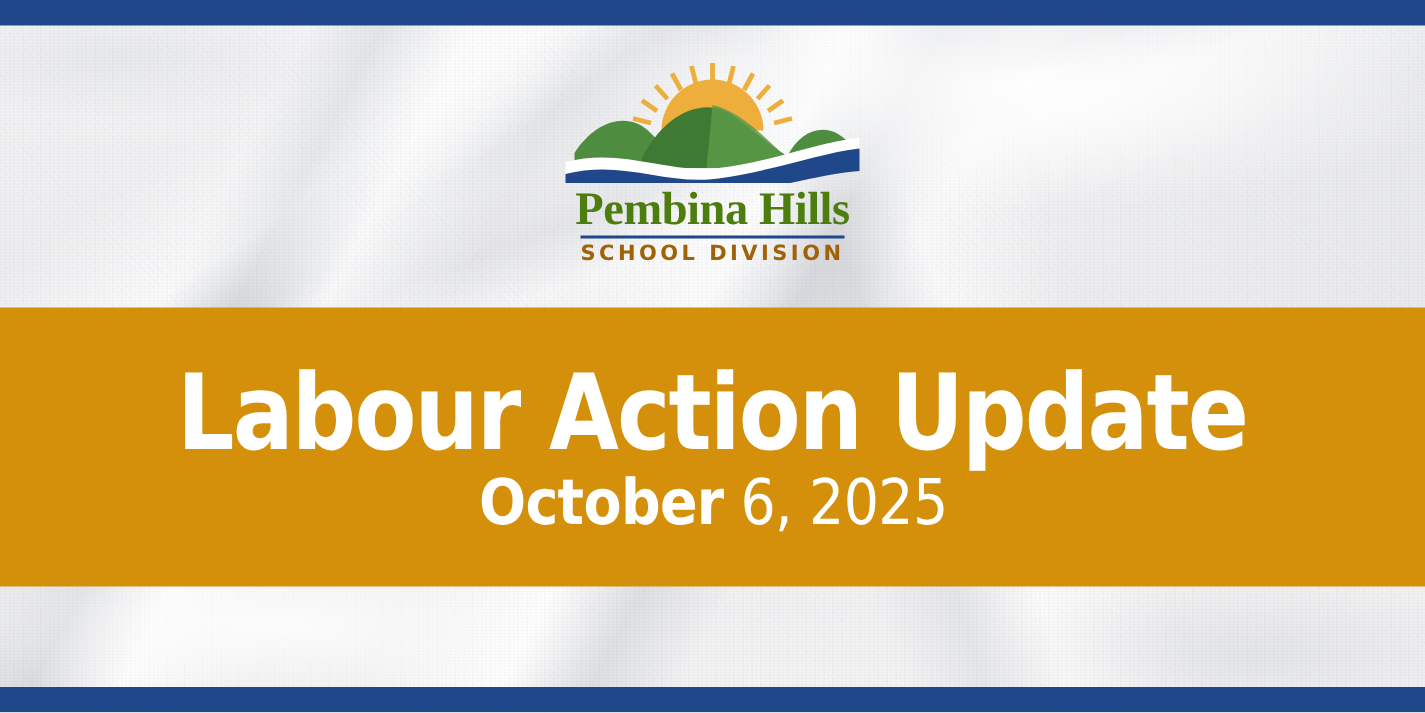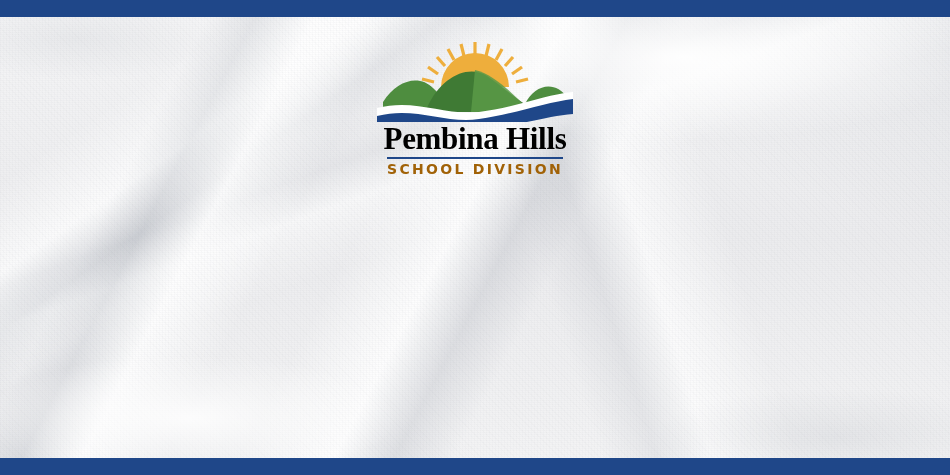--- a/index.html
+++ b/index.html
@@ -109,21 +109,21 @@
   .logo {
     position: absolute;
     left: 50%;
     top: 40px;
     transform: translateX(-50%);
     width: 200px;
     text-align: center;
   }
   .logo-mark { display: block; width: 200px; height: 82px; }
   .logo-word {
-    color: #000000;
+    color: #4d7c0f;
     font-family: "Liberation Serif", serif;
     font-weight: bold;
     font-size: 31px;
     line-height: 1;
     letter-spacing: -0.3px;
     margin-top: 1px;
     white-space: nowrap;
   }
   .logo-divider {
     width: 176px;
@@ -180,16 +180,22 @@
       <path d="M 2 68 C 40 58 70 76 104 72 C 140 68 172 54 198 52 L 198 62 C 172 64 142 78 104 82 C 70 86 40 72 2 78 Z" fill="#ffffff"></path>
 
       <path d="M 2 76 C 40 66 70 84 104 79 C 140 74 172 62 198 59 L 198 74 C 172 76 142 86 104 90 C 70 94 40 82 2 86 Z" fill="#1f4789"></path>
     </svg>
 
     <div class="logo-word">Pembina Hills</div>
     <div class="logo-divider"></div>
     <div class="logo-sub">SCHOOL DIVISION</div>
   </div>
 
+  <div class="gold-band">
+    <div class="headline">Labour Action Update</div>
+    <div class="subline">
+      <span class="m">October</span><span class="d"> 6, 2025</span>
+    </div>
+  </div>
 
   <div class="rule-bottom"></div>
 
 </div>
 
 </body></html>

